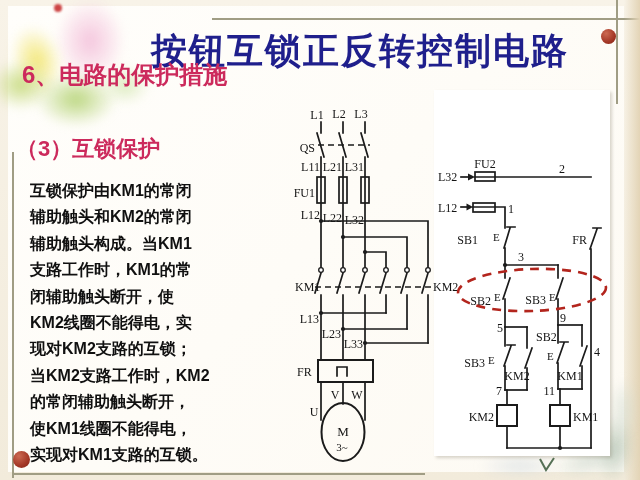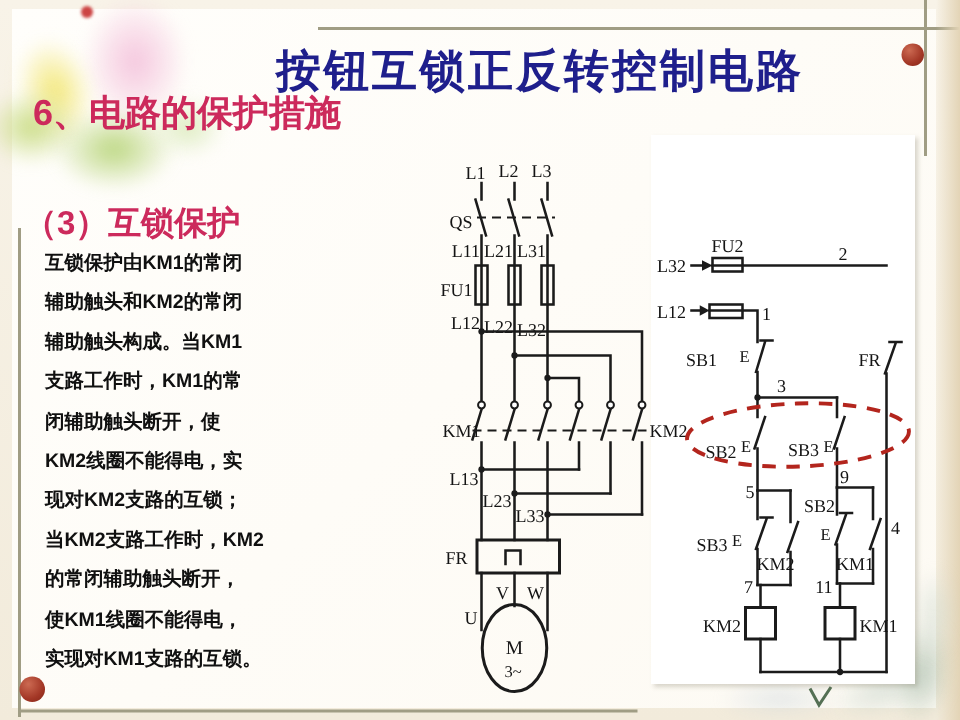--- a/index.html
+++ b/index.html
@@ -11,24 +11,24 @@
   
   .blob{position:absolute;border-radius:50%;filter:blur(5px);}
   .line{position:absolute;background:#a09d84;}
   .dot-red{position:absolute;border-radius:50%;
            background:radial-gradient(circle at 35% 30%,#cc6a52,#a33726 60%,#822416);}
   .strip-right{position:absolute;left:624px;top:0;width:16px;height:480px;
                background:linear-gradient(90deg,rgba(227,212,182,0),#e3d4b6);}
   .panel{position:absolute;background:#fff;box-shadow:2px 2px 3px rgba(120,110,90,.28);}
   
   .title{position:absolute;left:140px;top:27px;width:440px;text-align:center;
-         font-size:30px;font-weight:bold;letter-spacing:2px;color:#1f1f8c;}
+         font-size:36px;font-weight:bold;letter-spacing:2px;color:#1f1f8c;}
   .h-section{position:absolute;left:22px;top:59px;font-size:24px;font-weight:bold;color:#cc2a5c;}
   .h-sub{position:absolute;left:16px;top:134px;font-size:22px;font-weight:bold;color:#cc2a5c;}
-  .para{position:absolute;left:30px;top:162px;width:252px;font-size:13px;font-weight:bold;
+  .para{position:absolute;left:30px;top:178px;width:252px;font-size:16px;font-weight:bold;
         color:#101010;line-height:26.4px;white-space:pre-line;}
   
   svg{position:absolute;overflow:visible;}
   .w{stroke:#1b1b1b;stroke-width:1.7;fill:none;stroke-linecap:square;}
   .w2{stroke:#1b1b1b;stroke-width:2;fill:none;}
   .dash{stroke:#1b1b1b;stroke-width:1.4;fill:none;stroke-dasharray:6,4;}
   .t{font-family:"Liberation Serif",serif;font-size:12px;fill:#141414;}
   .ts{font-family:"Liberation Serif",serif;font-size:11px;fill:#141414;}
   .tm{font-family:"Liberation Serif",serif;font-size:13px;fill:#141414;}
   .nd{fill:#1b1b1b;stroke:none;}

